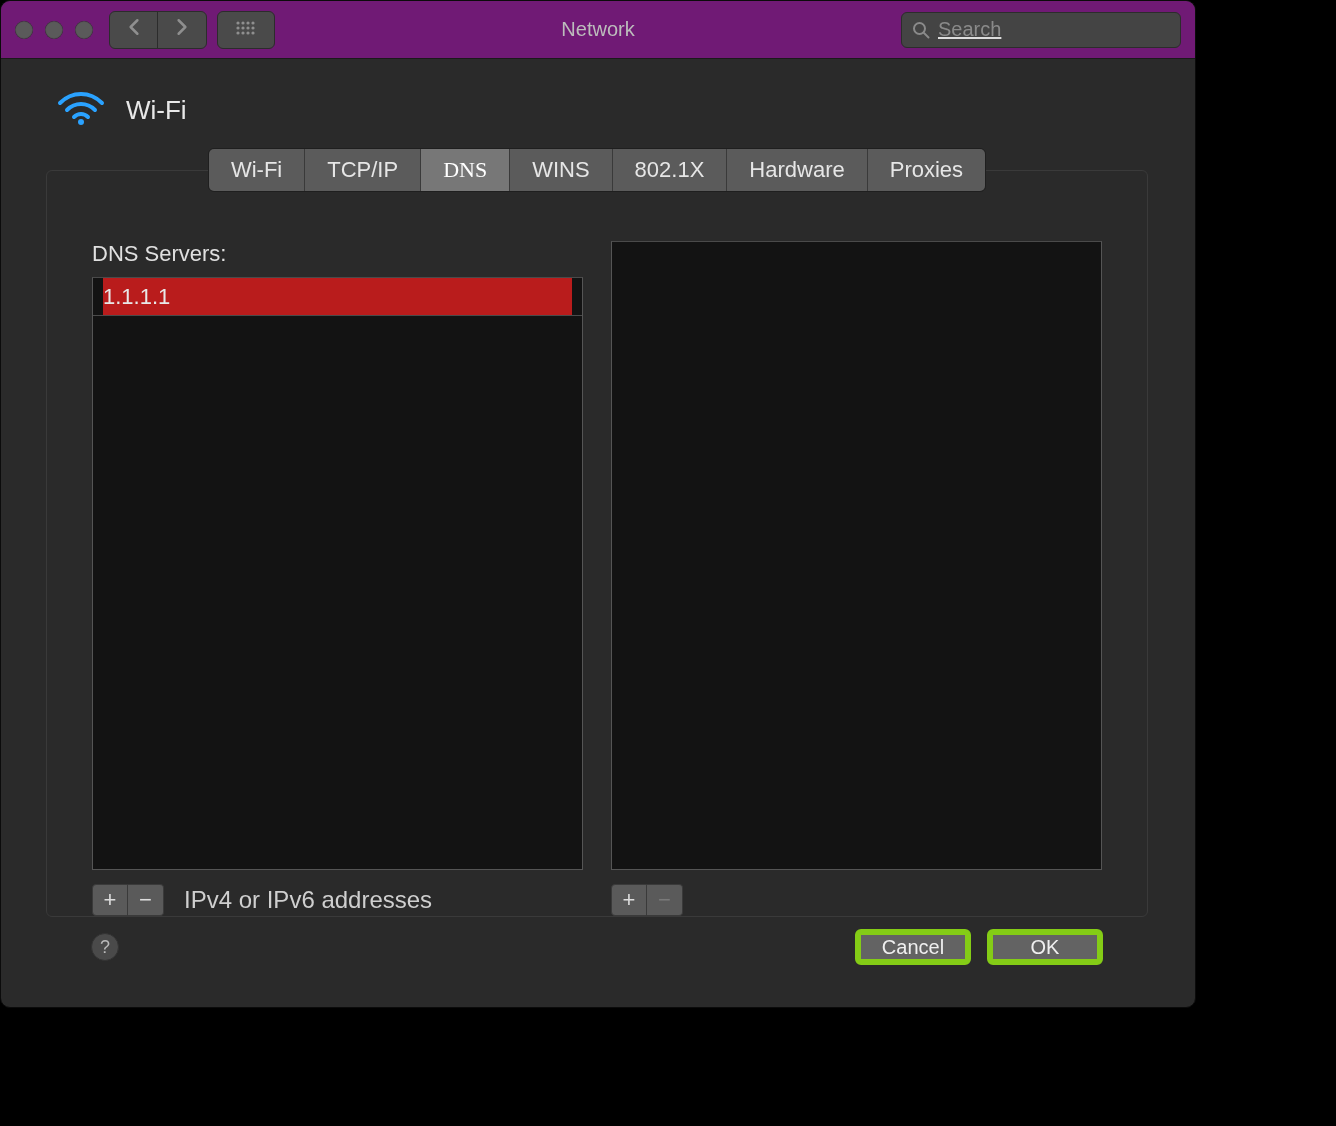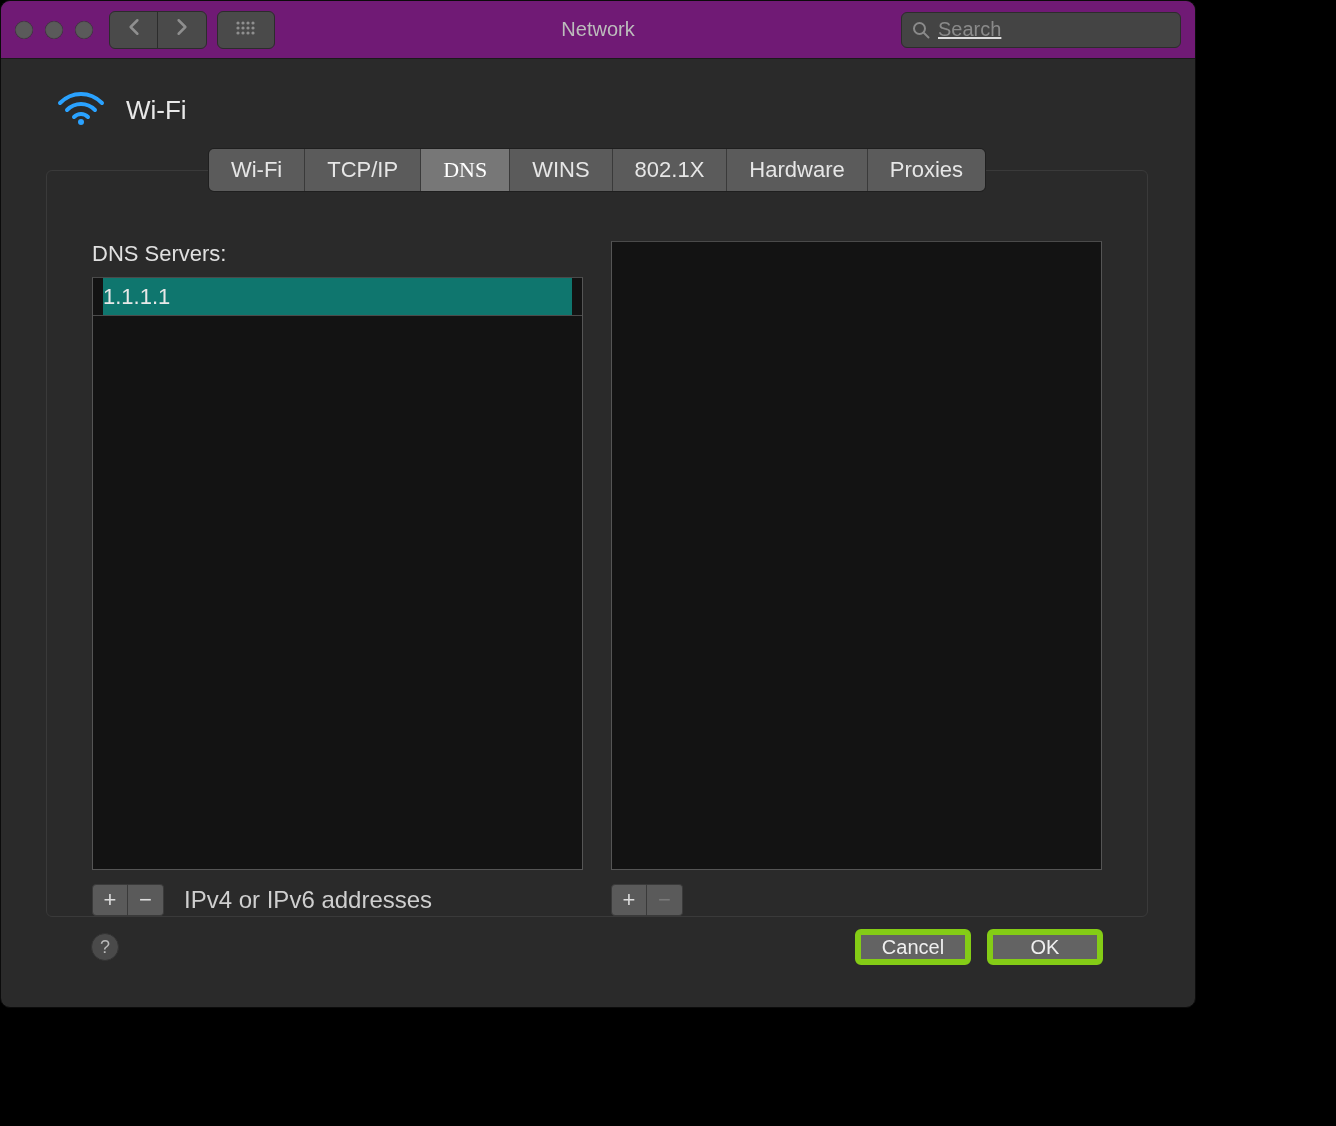--- a/index.html
+++ b/index.html
@@ -124,21 +124,21 @@
       position: relative;
       min-height: 490px;
     }
     .listbox .entry-row {
       height: 38px;
       display:flex; align-items:center;
       padding: 0 10px;
       border-bottom: 1px solid #4b4b4b;
     }
     .listbox .entry-input {
-      background: #0f766e;
+      background: #b91c1c;
       color: #e8e8e8;
       border: none;
       outline: none;
       font-size: 22px;
       width: 100%;
       height: 100%;
     }
     .row-actions {
       display:flex; align-items:center; gap: 20px;
       margin-top: 14px;

